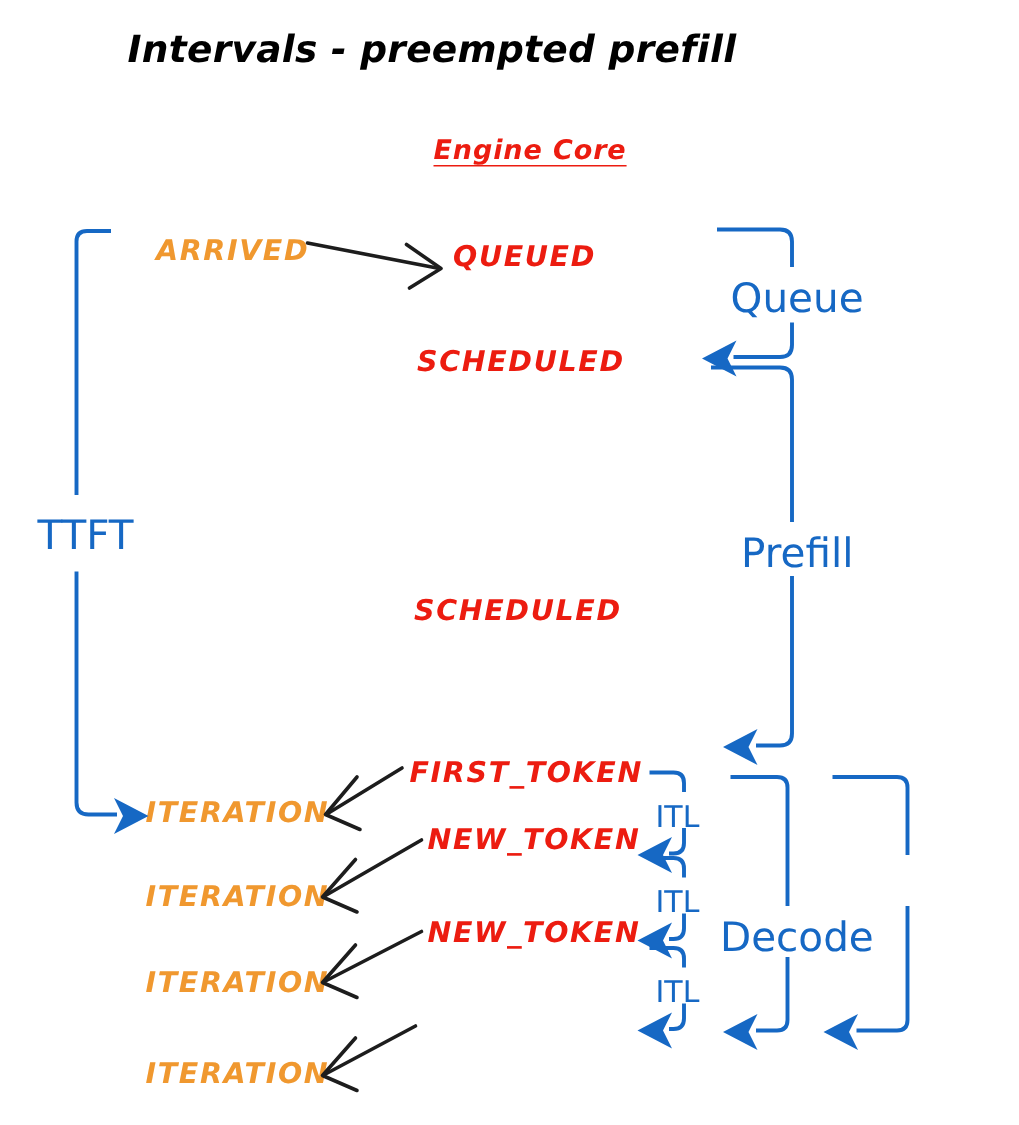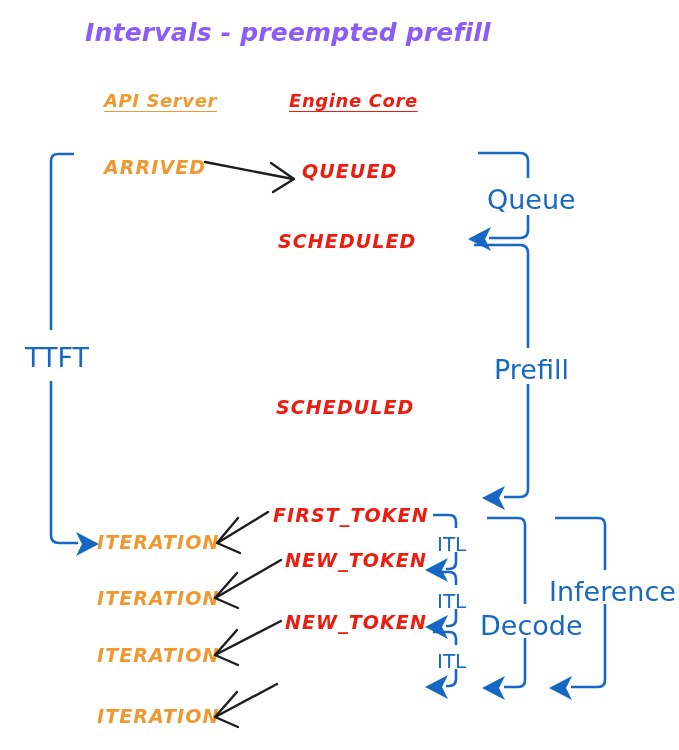--- a/index.html
+++ b/index.html
@@ -11,21 +11,21 @@
     position: relative;
     width: 679px;
     height: 750px;
     background: #ffffff;
     overflow: hidden;
     font-family: "DejaVu Sans", sans-serif;
   }
   .abs { position: absolute; white-space: nowrap; }
   .title {
     font-size: 25px;
-    color: #8b5cf6;
+    color: #000000;
     font-family: "DejaVu Sans", sans-serif;
     font-style: italic;
     font-weight: 700;
     letter-spacing: 0.2px;
   }
   .col-head {
     font-size: 18px;
     font-style: italic;
     font-weight: 700;
     text-decoration: underline;
@@ -76,41 +76,39 @@
     stroke-linejoin: round;
   }
 </style>
 </head>
 <body>
 
 <div id="canvas">
 
   <div class="abs title" style="left:85px; top:18px;">Intervals - preempted prefill</div>
 
-  <div class="abs col-head head-api" style="left:104px; top:90px;">API Server</div>
   <div class="abs col-head head-core" style="left:289px; top:90px;">Engine Core</div>
 
   <div class="abs state state-orange" style="left:104px; top:156px;">ARRIVED</div>
   <div class="abs state state-orange" style="left:97px; top:531px;">ITERATION</div>
   <div class="abs state state-orange" style="left:97px; top:587px;">ITERATION</div>
   <div class="abs state state-orange" style="left:97px; top:644px;">ITERATION</div>
   <div class="abs state state-orange" style="left:97px; top:705px;">ITERATION</div>
 
   <div class="abs state state-red" style="left:302px; top:160px;">QUEUED</div>
   <div class="abs state state-red" style="left:278px; top:230px;">SCHEDULED</div>
   <div class="abs state state-red" style="left:276px; top:396px;">SCHEDULED</div>
   <div class="abs state state-red" style="left:273px; top:504px;">FIRST_TOKEN</div>
   <div class="abs state state-red" style="left:285px; top:549px;">NEW_TOKEN</div>
   <div class="abs state state-red" style="left:285px; top:611px;">NEW_TOKEN</div>
 
   <div class="abs blue-label lbl-big" style="left:25px; top:342px;">TTFT</div>
   <div class="abs blue-label lbl-big" style="left:487px; top:184px;">Queue</div>
   <div class="abs blue-label lbl-big" style="left:494px; top:354px;">Prefill</div>
   <div class="abs blue-label lbl-big" style="left:480px; top:610px;">Decode</div>
-  <div class="abs blue-label lbl-big" style="left:549px; top:576px;">Inference</div>
 
   <div class="abs blue-label lbl-itl" style="left:437px; top:532px;">ITL</div>
   <div class="abs blue-label lbl-itl" style="left:437px; top:589px;">ITL</div>
   <div class="abs blue-label lbl-itl" style="left:437px; top:649px;">ITL</div>
 
   <svg class="layer" viewBox="0 0 679 750">
 
     <g>
       <path class="black-stroke" d="M205,162 L293,179"></path>
       <path class="black-stroke" d="M271,163 L294,179 L273,192"></path>

